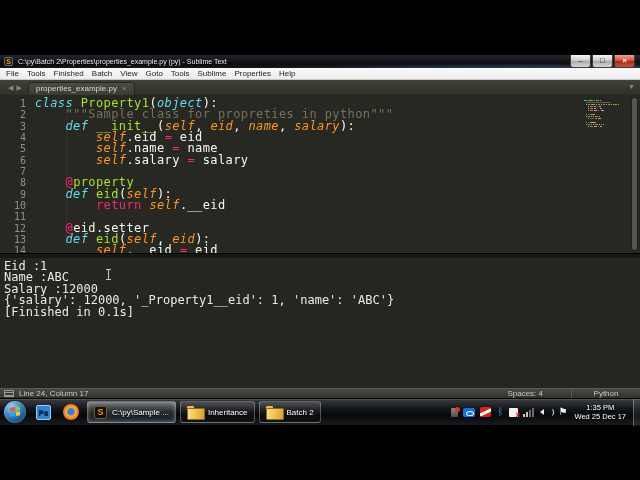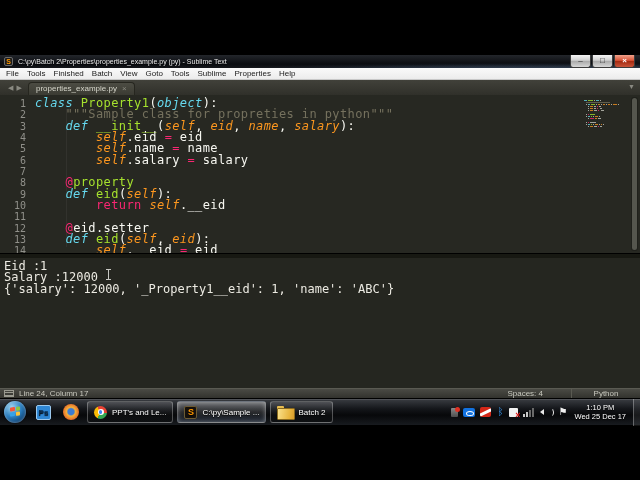--- a/index.html
+++ b/index.html
@@ -301,22 +301,24 @@
       <div class="vscroll">
           <div class="thumb"></div>
         </div>
     </div>
 
     <div class="panel-sep"></div>
 
     <div class="output" id="output">
       <div class="ibeam"></div>
     <div class="out-line">Eid :1</div>
+        <div class="out-line">Name :ABC</div>
         <div class="out-line">Salary :12000</div>
         <div class="out-line">{'salary': 12000, '_Property1__eid': 1, 'name': 'ABC'}</div>
+        <div class="out-line">[Finished in 0.1s]</div>
       </div>
 
     <div class="statusbar">
       <div class="sb-icon"></div>
       <div class="sb-left">Line 24, Column 17</div>
       <div class="sb-spacer"></div>
       <div class="sb-spaces">Spaces: 4</div>
       <div class="sb-divider"></div>
       <div class="sb-syntax">Python</div>
     </div>
@@ -331,27 +333,27 @@
           <div class="fq4"></div>
       </div>
     </div>
     <span id="taskbuttons" style="display:flex;align-items:center;">
         <div class="tb-btn iconOnly">
           <div class="ic-ps">Ps</div>
         </div>
         <div class="tb-btn iconOnly">
           <div class="ic-ff"></div>
         </div>
-        <div class="tb-btn">
-          <div class="ic-chrome"></div>
-          <span>PPT's and Le...</span>
-        </div>
         <div class="tb-btn active">
           <div class="ic-subl">S</div>
           <span>C:\py\Sample ...</span>
+        </div>
+        <div class="tb-btn">
+          <div class="ic-folder"></div>
+          <span>Inheritance</span>
         </div>
         <div class="tb-btn">
           <div class="ic-folder"></div>
           <span>Batch 2</span>
         </div>
       </span>
 
     <div class="tray">
       <div class="tray-ic ti-device"></div>
       <div class="tray-ic ti-tv"></div>
@@ -361,18 +363,18 @@
       <div class="tray-ic ti-net">
           <i></i>
           <i></i>
           <i></i>
           <i></i>
         </div>
       <div class="tray-ic ti-vol"></div>
       <div class="tray-ic ti-flag">⚑</div>
     </div>
     <div class="clock">
-      <div>1:10 PM</div>
+      <div>1:35 PM</div>
       <div>Wed 25 Dec 17</div>
     </div>
     <div class="show-desktop"></div>
   </div>
 </div>
 
 </body></html>

